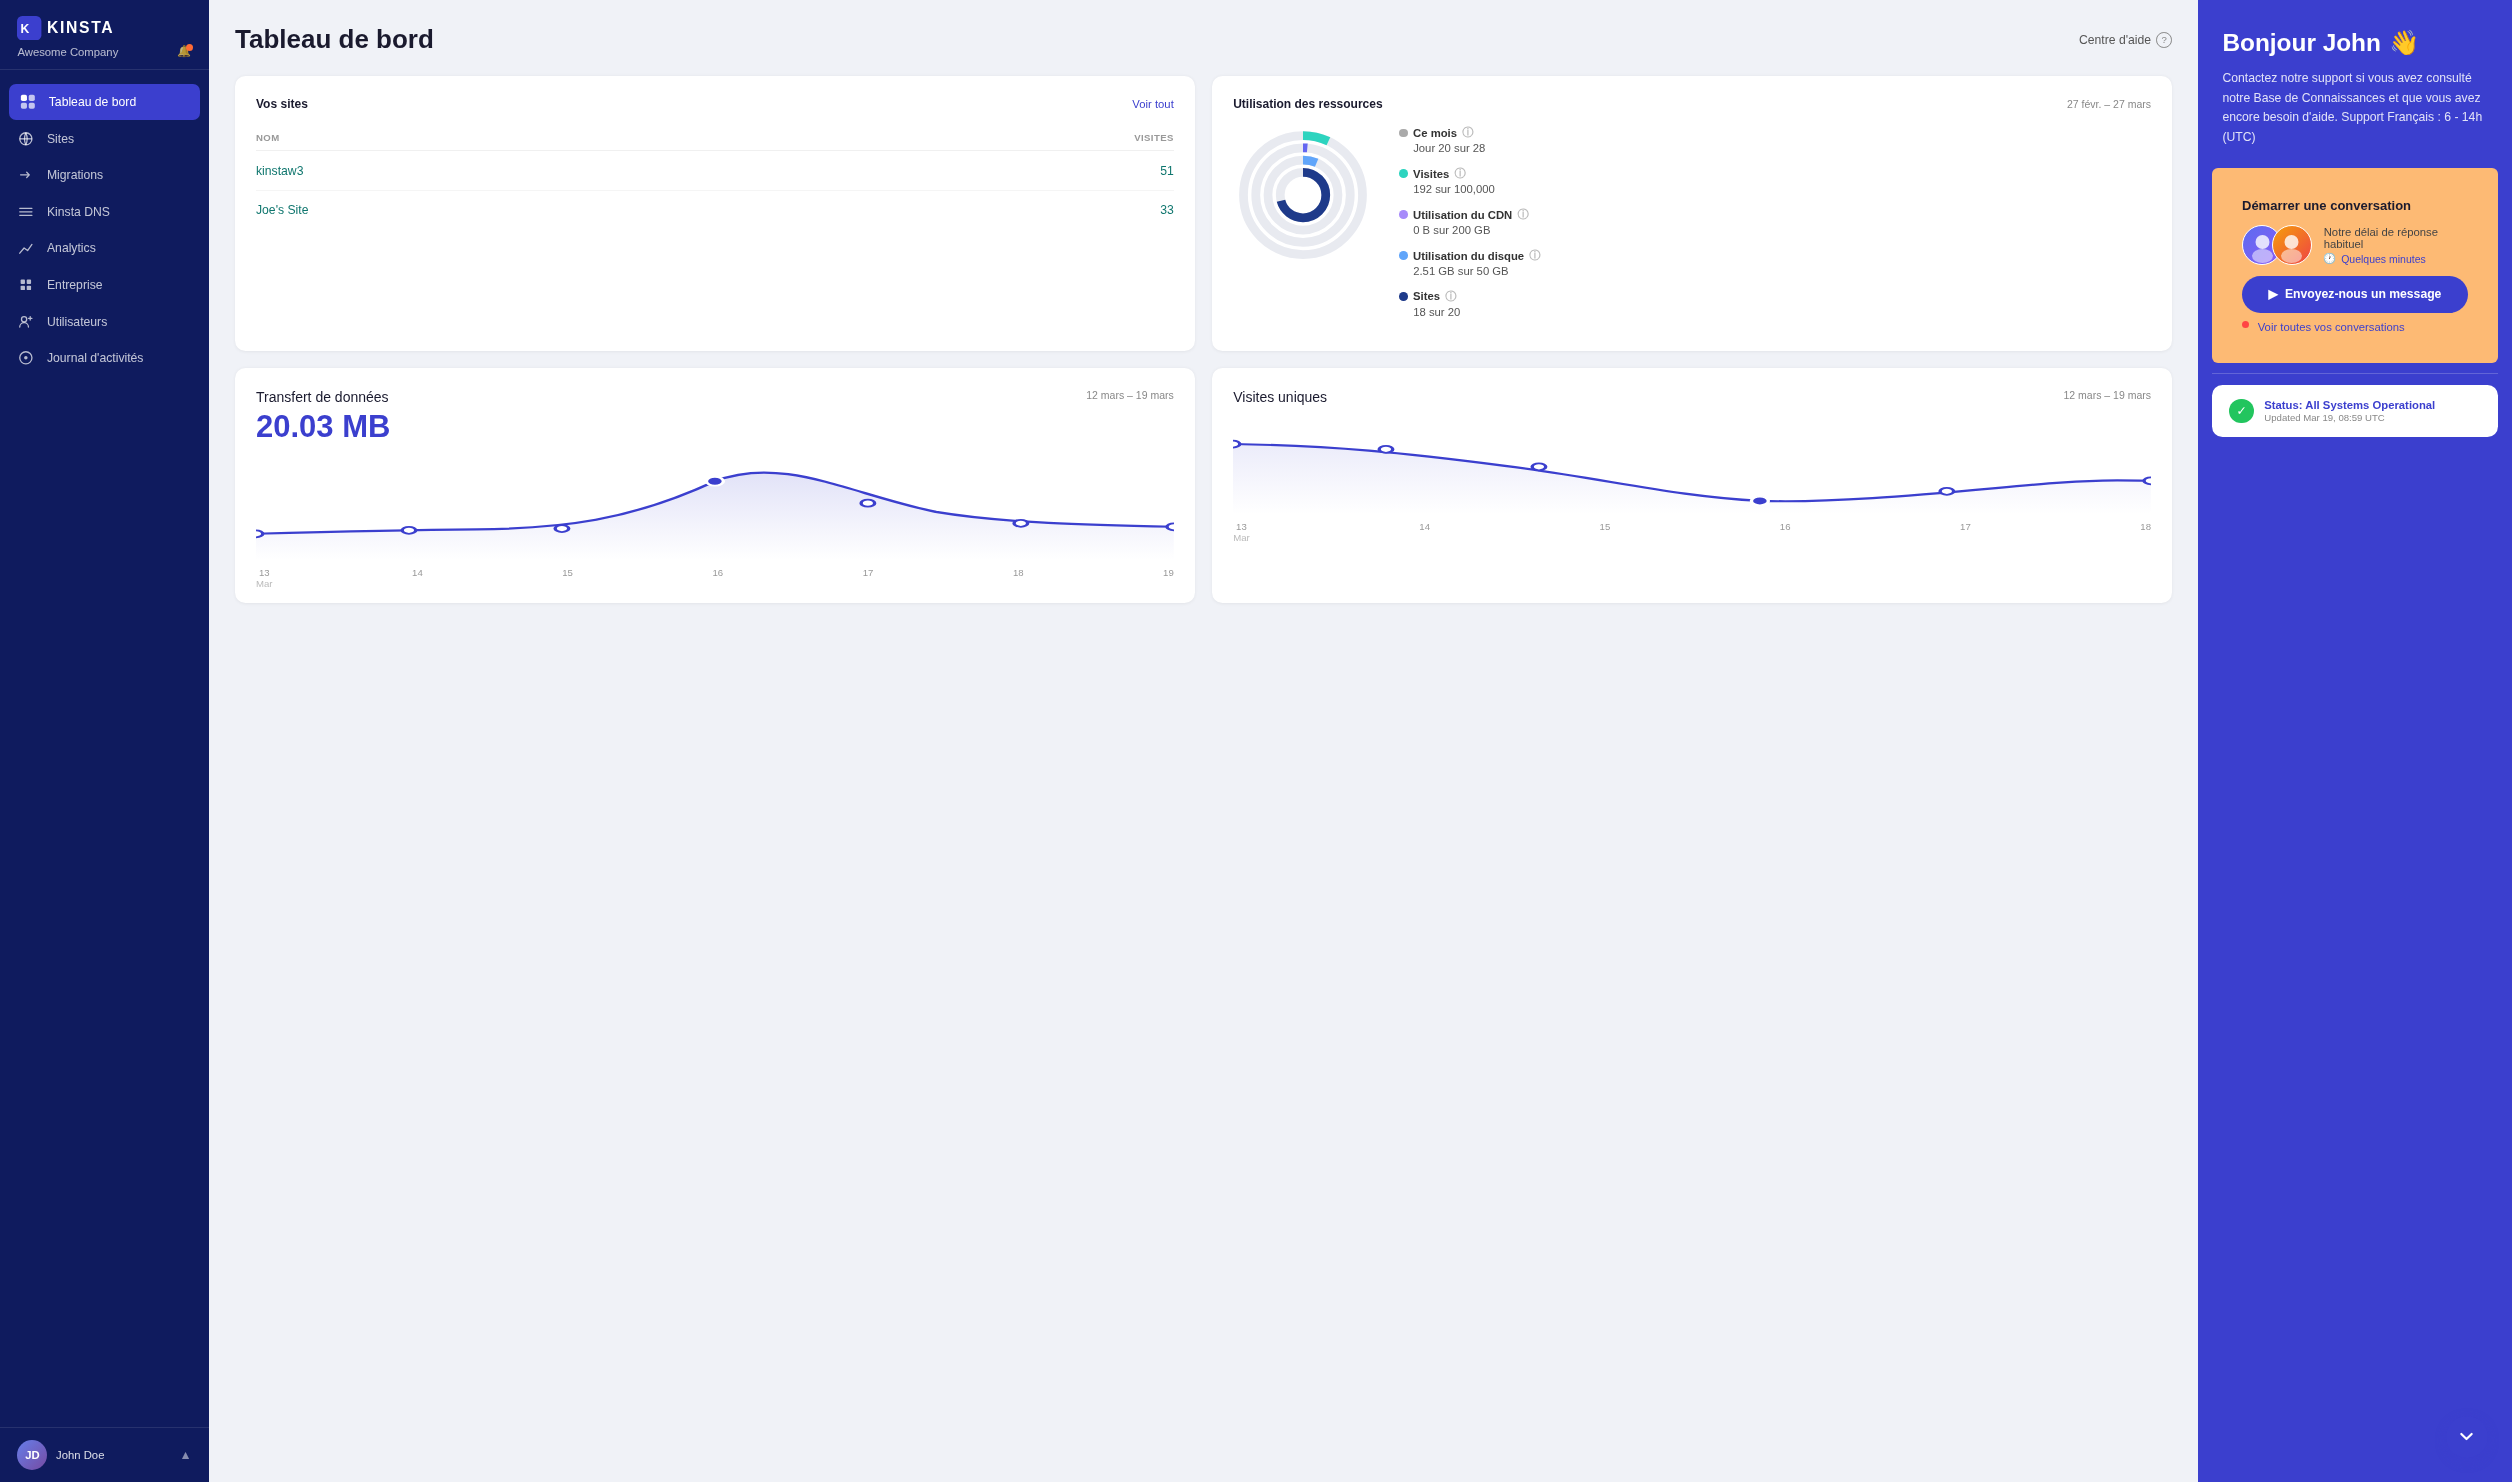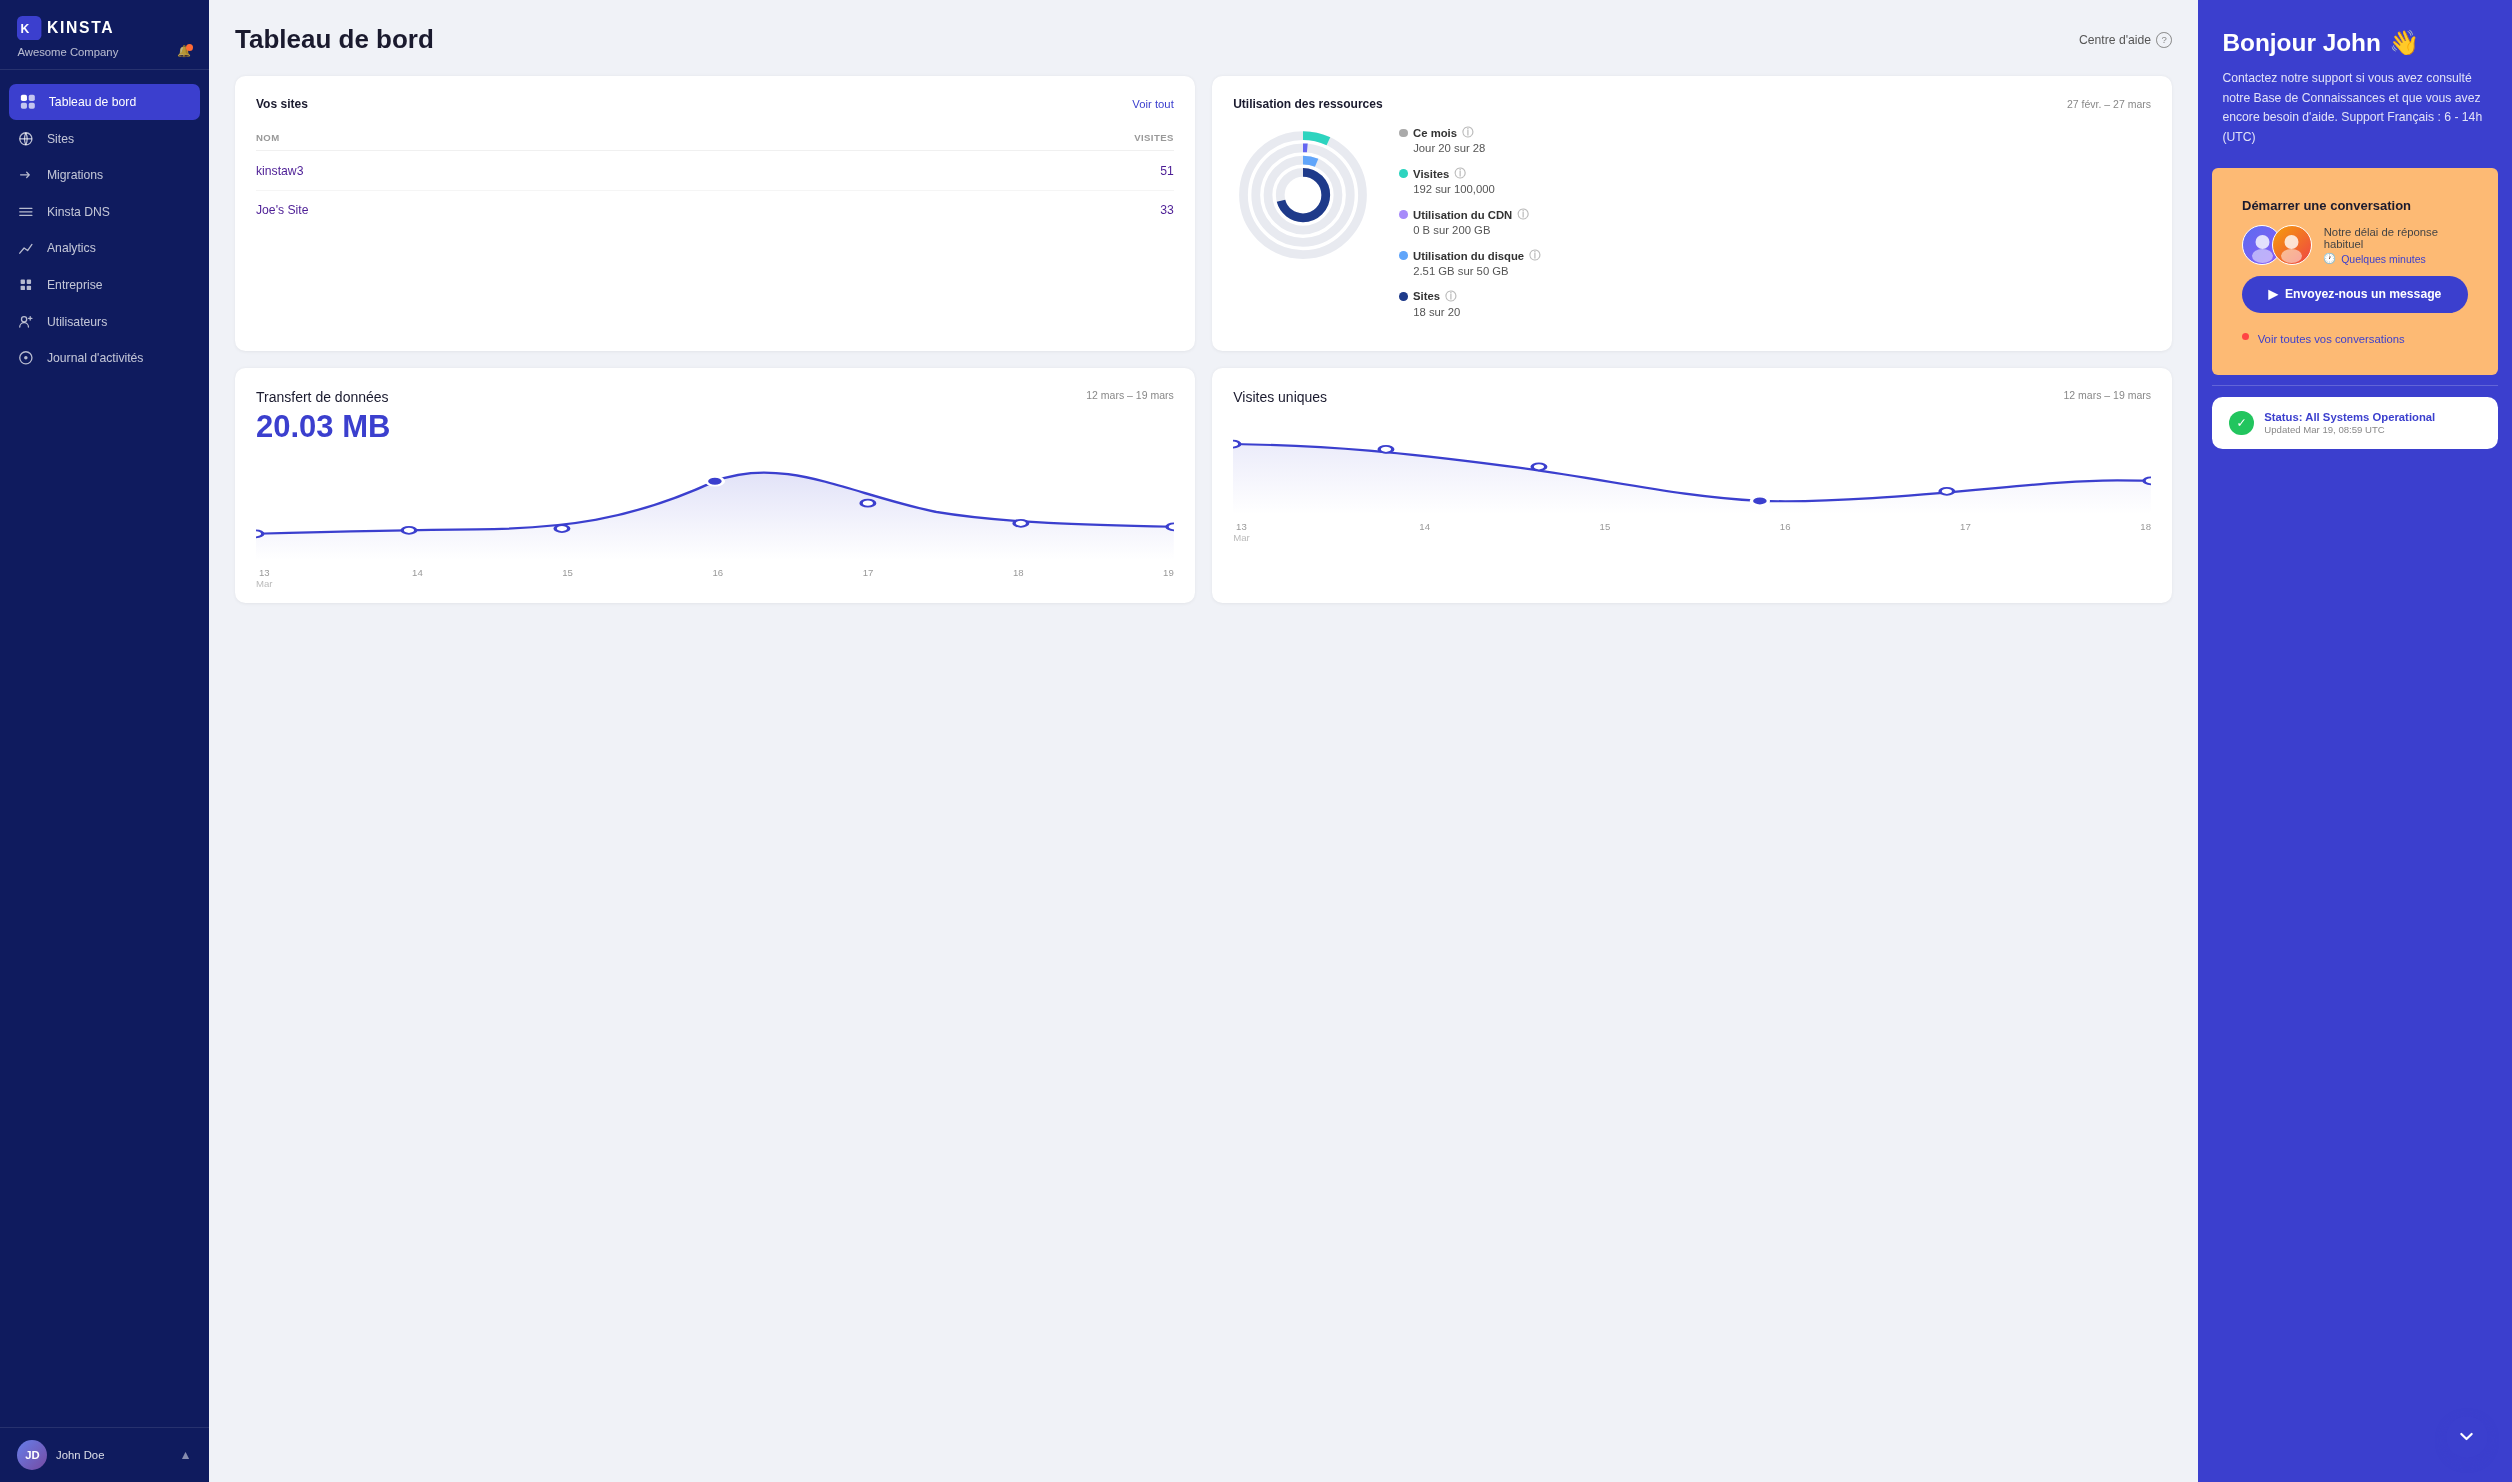--- a/index.html
+++ b/index.html
@@ -178,21 +178,21 @@
       color: #999;
       text-transform: uppercase;
       letter-spacing: 0.4px;
       padding: 7px 0;
       border-bottom: 0.9px solid #f0f0f0;
     }
     .sites-table th.right, .sites-table td.right { text-align: right; }
     .sites-table td {
       padding: 12.2px 0;
       font-size: 12.2px;
-      color: #4c1d95;
+      color: #0f766e;
       border-bottom: 0.9px solid #f5f5f5;
     }
     .sites-table tr:last-child td { border-bottom: none; }
 
     
     .resources-layout {
       display: flex;
       align-items: flex-start;
       gap: 26px;
     }
@@ -776,21 +776,21 @@
         <div class="response-time">
           <span>🕐</span>
           <span>Quelques minutes</span>
         </div>
       </div>
     </div>
     <button class="send-btn">
       <span>▶</span>
       <span>Envoyez-nous un message</span>
     </button>
-    <div style="margin-top:15px;display:flex;align-items:center;gap:5.2px;">
+    <div style="margin-top:3px;display:flex;align-items:center;gap:5.2px;">
       <div class="red-dot"></div>
       <span class="conversations-link">Voir toutes vos conversations</span>
     </div>
   </div>
 
   <div style="height:0.9px;background:rgba(255,255,255,0.2);margin:0 14px 10.5px;"></div>
 
   <div class="status-card">
     <div class="status-icon">✓</div>
     <div>

